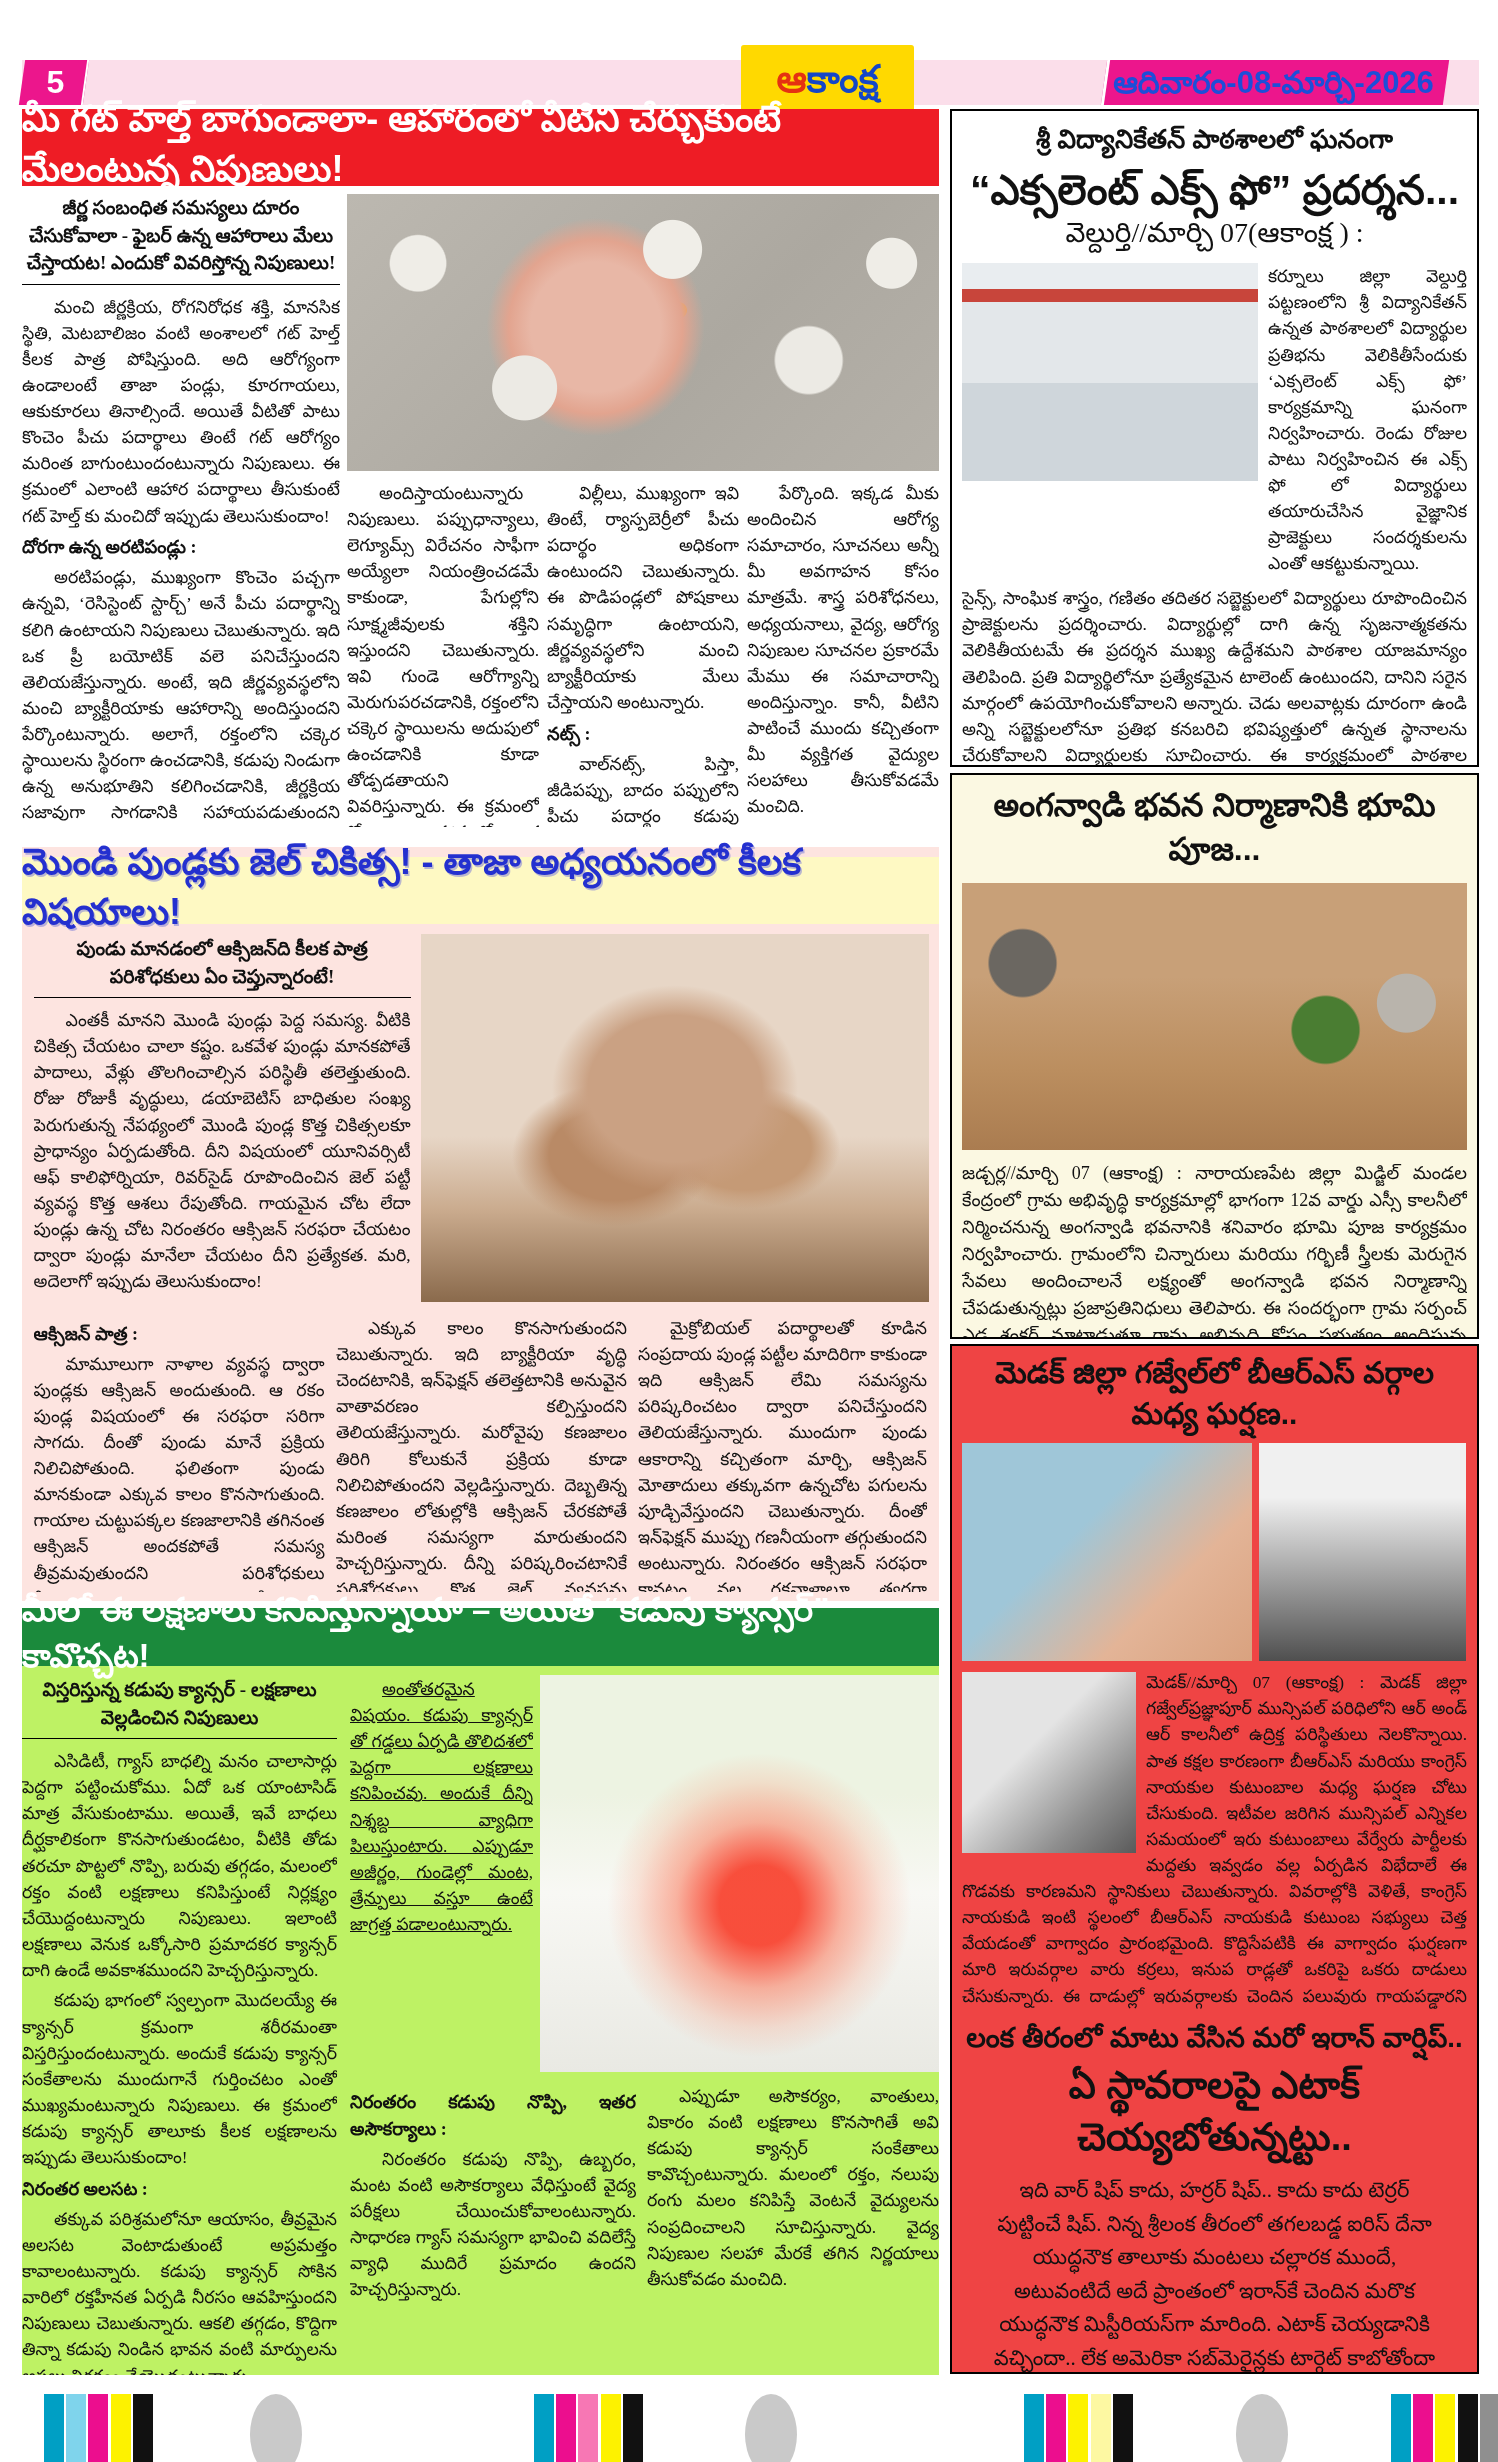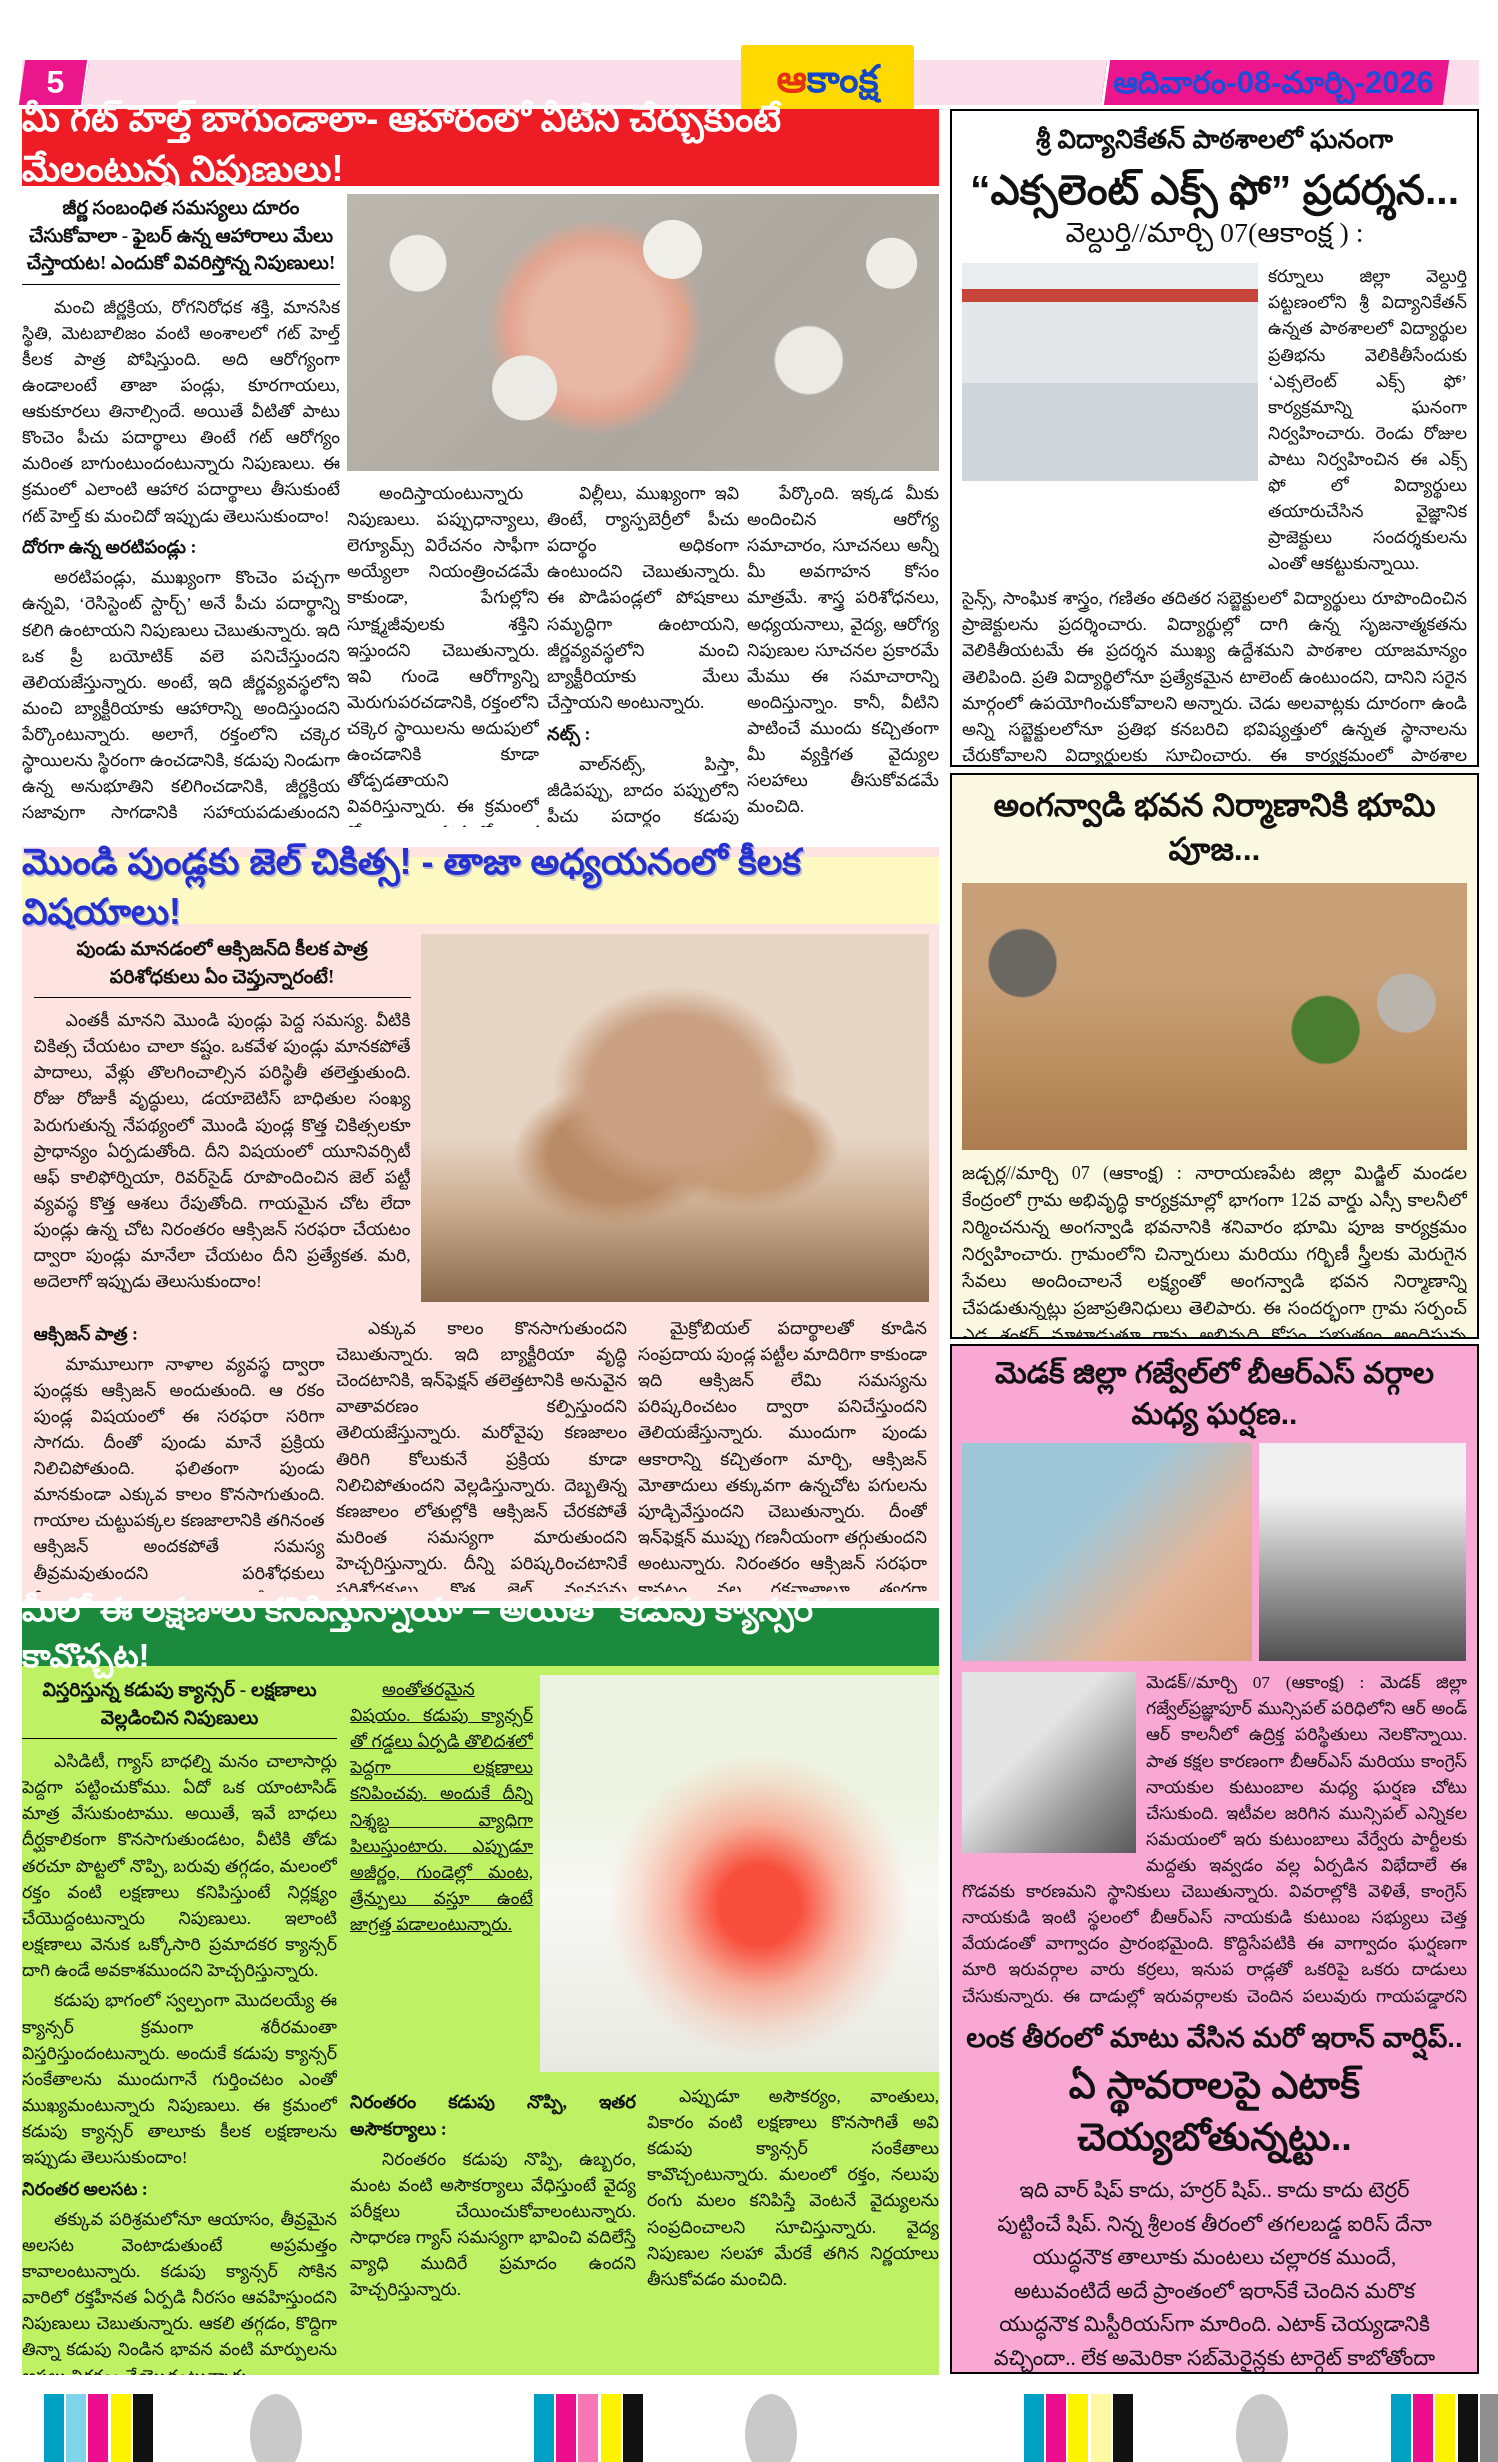--- a/index.html
+++ b/index.html
@@ -77,21 +77,21 @@
   .can-photo{position:absolute;left:518px;top:67px;width:399px;height:397px;background:
       radial-gradient(circle at 55% 58%, rgba(248,60,40,.9) 0 40px, rgba(250,120,90,.55) 83px, rgba(250,160,130,.25) 123px, transparent 152px),
       linear-gradient(180deg,#edf3e2 0 30%, #f8f8f4 55%, #e9e9e3 100%);}
   .can-bcolA{position:absolute;left:328px;top:475px;width:286px;height:292px;}
   .can-bcolB{position:absolute;left:625px;top:475px;width:292px;height:292px;}
 
   
   .rbox{border:2.2px solid #000;box-sizing:border-box;padding:8.7px 10px;overflow:hidden;}
   .box-expo{left:950px;top:109px;width:529px;height:658px;background:#ffffff;}
   .box-pooja{left:950px;top:773px;width:529px;height:566px;background:#fbf8e2;}
-  .box-medak{left:950px;top:1344px;width:529px;height:1030px;background:#f9a8d4;}
+  .box-medak{left:950px;top:1344px;width:529px;height:1030px;background:#ef4444;}
   .kicker{font-family:"Liberation Sans",sans-serif;font-weight:bold;font-size:26px;text-align:center;margin:4.4px 0 1.5px 0;}
   .bighead{font-family:"Liberation Sans",sans-serif;font-weight:bold;font-size:41px;text-align:center;margin:5.8px 0 2.9px 0;line-height:1.15;}
   .dateline{font-size:28px;text-align:center;margin:2.9px 0 7.3px 0;}
   .expo-row{display:flex;gap:10px;}
   .expo-photo{width:296px;height:218px;flex:0 0 auto;background:
       linear-gradient(180deg,#e9edf0 0 12%, #c8453b 12% 18%, #e3e7ea 18% 55%, #cfd6db 55% 100%),
       radial-gradient(circle at 20% 40%, #f2c230 0 5.8px, transparent 6.5px);}
   .expo-side{flex:1;}
   .midhead{font-family:"Liberation Sans",sans-serif;font-weight:bold;font-size:32px;text-align:center;margin:2.9px 0 8.7px 0;}
   .pooja-photo{width:505px;height:267px;margin:0 auto 10px auto;background:

